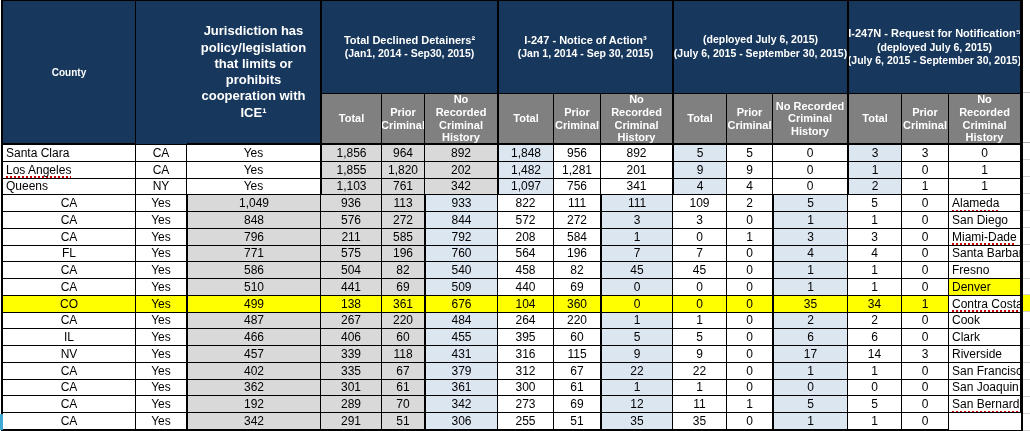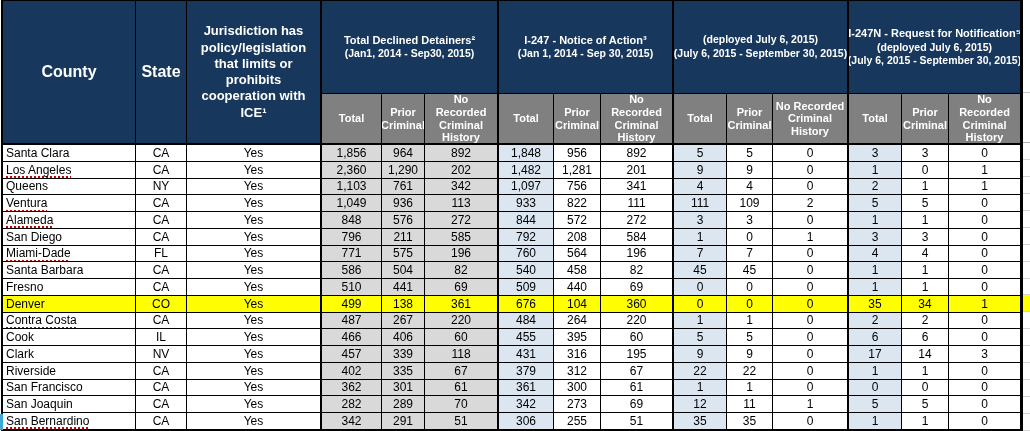--- a/index.html
+++ b/index.html
@@ -13,21 +13,21 @@
     border-left:2px solid var(--grid-black); border-right:2px solid var(--grid-black);
     border-top:1px solid var(--grid-black); border-bottom:1px solid var(--grid-black);
   }
   .grid { display:grid; grid-template-columns:133px 51px 134px 61px 43px 73px 56px 47px 72px 54px 46px 75px 54px 47px 72px; }
   .header { height:143px; grid-template-rows:93px 50px; background:var(--header-navy); }
   .hcell {
     box-sizing:border-box; border-right:1px solid var(--grid-black); border-bottom:1px solid var(--grid-black);
     color:#fff; font-weight:bold; display:flex; flex-direction:column;
     align-items:center; justify-content:center; text-align:center; overflow:hidden;
   }
-  .hcell.span2 { grid-row:1 / 3; font-size:16px; }
+  .hcell.span2 { grid-row:1 / 3; font-size:10px; }
   .hcell.jur { font-size:13px; line-height:1.25; padding:0 6px; }
   .ghead { grid-row:1; font-size:11px; line-height:1.3; }
   .gtitle { font-size:11px; white-space:nowrap; }
   .gdate  { font-size:10.5px; white-space:nowrap; font-weight:bold; }
   .sub { grid-row:2; background:var(--subheader-gray); font-size:11px; line-height:1.15; padding:0 2px; }
   .gstart { border-left:1px solid var(--grid-black); }
   .body { height:285px; border-top:1px solid var(--grid-black); grid-auto-rows:calc(285px / 17); }
   .cell {
     box-sizing:border-box; border-right:1px solid var(--grid-black); border-bottom:1px solid var(--grid-black);
     display:flex; align-items:center; justify-content:center;
@@ -52,21 +52,20 @@
 </head>
 <body>
 
 <div class="screenshot">
   <div class="left-sliver"></div>
   <div class="sliver-chip"></div>
 
   <div class="tablewrap">
     <div class="grid header">
       <div class="hcell span2" style="grid-column:1">County</div>
-      <div class="hcell span2" style="grid-column:2">State</div>
       <div class="hcell span2 jur" style="grid-column:3">Jurisdiction has policy/legislation that limits or prohibits cooperation with ICE¹</div>
 
       <div class="hcell ghead gstart" style="grid-column:4 / 7">
         <div class="gtitle">Total Declined Detainers²</div>
         <div class="gdate">(Jan1, 2014 - Sep30, 2015)</div>
       </div>
       <div class="hcell ghead gstart" style="grid-column:7 / 10">
         <div class="gtitle">I-247 - Notice of Action³</div>
         <div class="gdate">(Jan 1, 2014 - Sep 30, 2015)</div>
       </div>
@@ -110,22 +109,22 @@
         <div class="cell c-num">5</div>
         <div class="cell c-num">0</div>
         <div class="cell c-num bg-blue gstart">3</div>
         <div class="cell c-num">3</div>
         <div class="cell c-num">0</div>
         <div class="cell c-county">
           <span class="squiggle">Los Angeles</span>
         </div>
         <div class="cell c-mid">CA</div>
         <div class="cell c-mid">Yes</div>
-        <div class="cell c-num bg-gray gstart">2,360</div>
-        <div class="cell c-num bg-gray">1,290</div>
+        <div class="cell c-num bg-gray gstart">1,855</div>
+        <div class="cell c-num bg-gray">1,820</div>
         <div class="cell c-num bg-gray">202</div>
         <div class="cell c-num bg-blue gstart">1,482</div>
         <div class="cell c-num">1,281</div>
         <div class="cell c-num">201</div>
         <div class="cell c-num bg-blue gstart">9</div>
         <div class="cell c-num">9</div>
         <div class="cell c-num">0</div>
         <div class="cell c-num bg-blue gstart">1</div>
         <div class="cell c-num">0</div>
         <div class="cell c-num">1</div>
@@ -139,23 +138,20 @@
         <div class="cell c-num bg-gray">342</div>
         <div class="cell c-num bg-blue gstart">1,097</div>
         <div class="cell c-num">756</div>
         <div class="cell c-num">341</div>
         <div class="cell c-num bg-blue gstart">4</div>
         <div class="cell c-num">4</div>
         <div class="cell c-num">0</div>
         <div class="cell c-num bg-blue gstart">2</div>
         <div class="cell c-num">1</div>
         <div class="cell c-num">1</div>
-        <div class="cell c-county">
-          <span class="squiggle">Ventura</span>
-        </div>
         <div class="cell c-mid">CA</div>
         <div class="cell c-mid">Yes</div>
         <div class="cell c-num bg-gray gstart">1,049</div>
         <div class="cell c-num bg-gray">936</div>
         <div class="cell c-num bg-gray">113</div>
         <div class="cell c-num bg-blue gstart">933</div>
         <div class="cell c-num">822</div>
         <div class="cell c-num">111</div>
         <div class="cell c-num bg-blue gstart">111</div>
         <div class="cell c-num">109</div>
@@ -302,21 +298,21 @@
         <div class="cell c-county">
           <span>Clark</span>
         </div>
         <div class="cell c-mid">NV</div>
         <div class="cell c-mid">Yes</div>
         <div class="cell c-num bg-gray gstart">457</div>
         <div class="cell c-num bg-gray">339</div>
         <div class="cell c-num bg-gray">118</div>
         <div class="cell c-num bg-blue gstart">431</div>
         <div class="cell c-num">316</div>
-        <div class="cell c-num">195</div>
+        <div class="cell c-num">115</div>
         <div class="cell c-num bg-blue gstart">9</div>
         <div class="cell c-num">9</div>
         <div class="cell c-num">0</div>
         <div class="cell c-num bg-blue gstart">17</div>
         <div class="cell c-num">14</div>
         <div class="cell c-num">3</div>
         <div class="cell c-county">
           <span>Riverside</span>
         </div>
         <div class="cell c-mid">CA</div>
@@ -348,21 +344,21 @@
         <div class="cell c-num">1</div>
         <div class="cell c-num">0</div>
         <div class="cell c-num bg-blue gstart">0</div>
         <div class="cell c-num">0</div>
         <div class="cell c-num">0</div>
         <div class="cell c-county">
           <span>San Joaquin</span>
         </div>
         <div class="cell c-mid">CA</div>
         <div class="cell c-mid">Yes</div>
-        <div class="cell c-num bg-gray gstart">282</div>
+        <div class="cell c-num bg-gray gstart">192</div>
         <div class="cell c-num bg-gray">289</div>
         <div class="cell c-num bg-gray">70</div>
         <div class="cell c-num bg-blue gstart">342</div>
         <div class="cell c-num">273</div>
         <div class="cell c-num">69</div>
         <div class="cell c-num bg-blue gstart">12</div>
         <div class="cell c-num">11</div>
         <div class="cell c-num">1</div>
         <div class="cell c-num bg-blue gstart">5</div>
         <div class="cell c-num">5</div>

